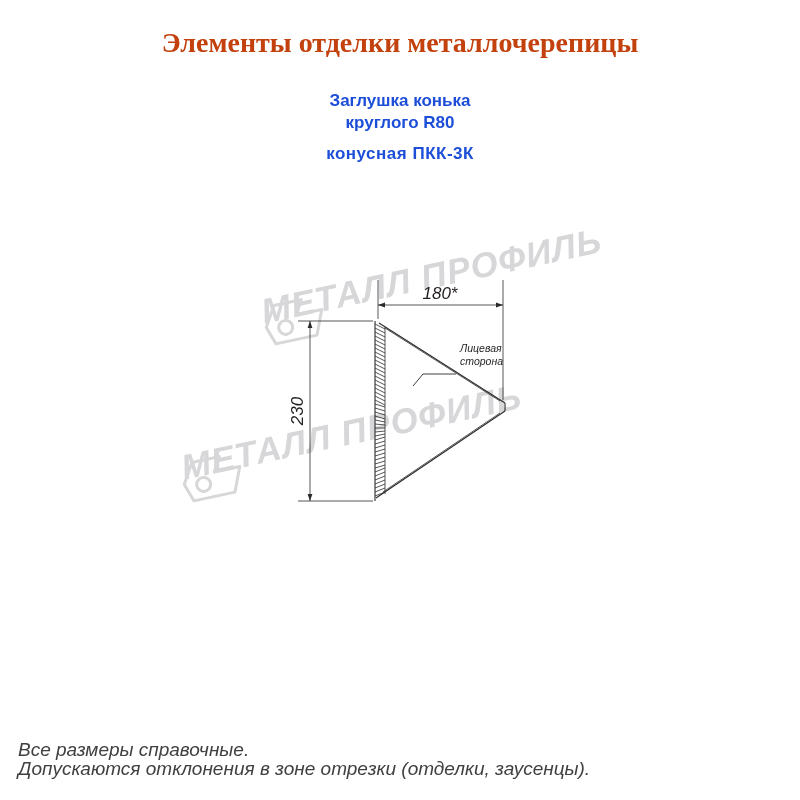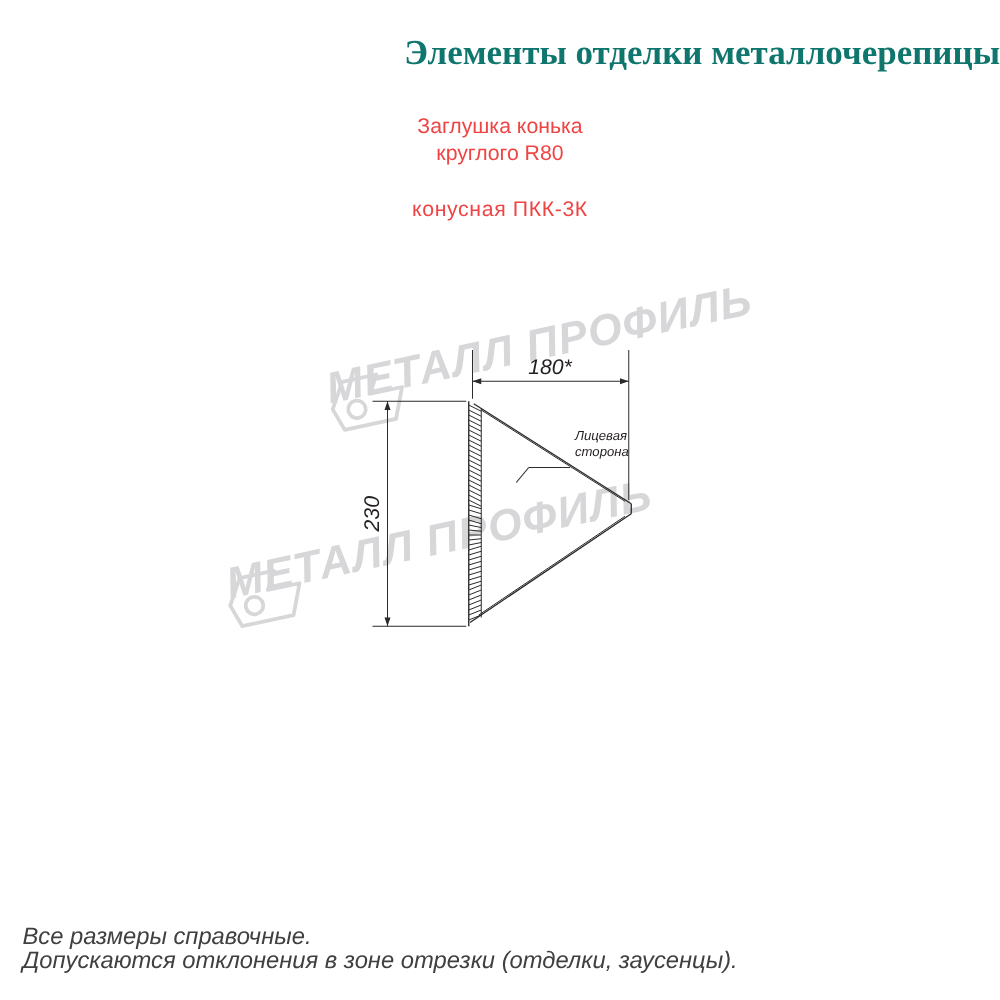--- a/index.html
+++ b/index.html
@@ -19,44 +19,45 @@
     position: relative;
     width: 800px;
     height: 800px;
   }
   
   .main-title {
     position: absolute;
     top: 27px;
     left: 0;
     width: 800px;
-    text-align: right;
+    text-align: center;
     font-family: "Liberation Serif", serif;
     font-size: 28px;
     font-weight: bold;
     letter-spacing: 0px;
-    color: #0f766e;
+    color: #c2410c;
     white-space: nowrap;
   }
   .subtitle-block {
     position: absolute;
     top: 90px;
     left: 0;
     width: 800px;
     text-align: center;
   }
   .subtitle-line {
     font-family: "Liberation Sans", sans-serif;
     font-size: 17px;
     line-height: 22px;
-    color: #ef4444;
+    color: #1d4ed8;
     white-space: nowrap;
+    font-weight: bold;
   }
   .subtitle-line.third {
-    margin-top: 23px;
+    margin-top: 9px;
     letter-spacing: 0.5px;
   }
   
   .footer {
     position: absolute;
     left: 18px;
     bottom: 22px;
     font-size: 19px;
     line-height: 19px;
     color: #404040;

